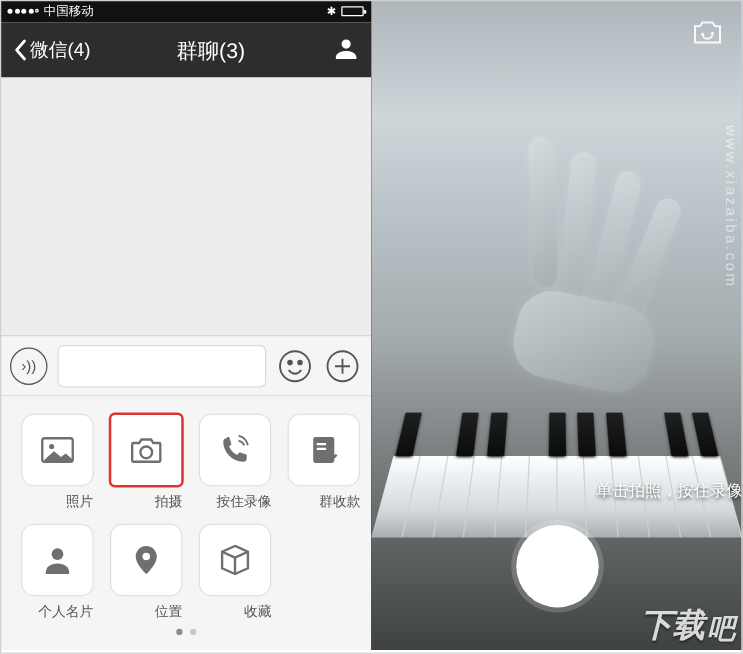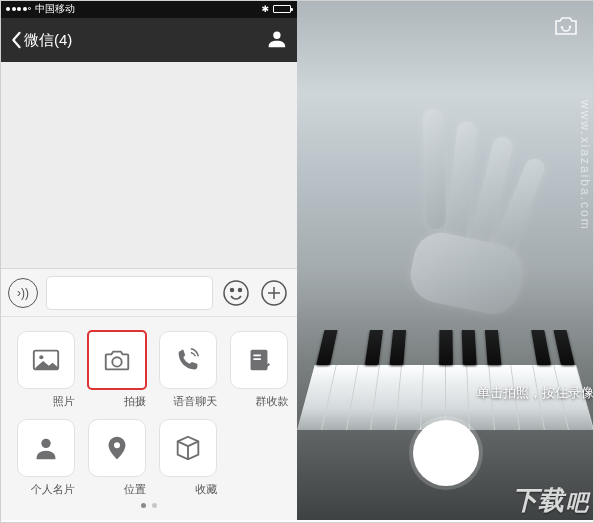--- a/index.html
+++ b/index.html
@@ -200,20 +200,21 @@
       </div>
     </div>
 
     <div class="navbar">
       <div class="nav-back">
         <svg viewBox="0 0 12 20">
             <path d="M10 2 L3 10 L10 18" stroke="#fff" stroke-width="2.4" fill="none" stroke-linecap="round" stroke-linejoin="round"></path>
           </svg>
         <span>微信(4)</span>
       </div>
+      <div class="nav-title">群聊(3)</div>
       <div class="nav-right">
         <svg viewBox="0 0 24 20">
             <path d="M9 7a4 4 0 1 1 8 0a4 4 0 1 1 -8 0 M4 19c0-4 4-6 9-6s9 2 9 6v1H4z" fill="#fff"></path>
           </svg>
       </div>
     </div>
 
     <div class="chat-body"></div>
 
     <div class="input-bar">
@@ -261,21 +262,21 @@
           <div class="attach-label">拍摄</div>
         </div>
 
         <div class="attach-item">
           <div class="attach-tile">
               <svg viewBox="0 0 32 32">
                 <path d="M9 6c-2 0-3 1-3 3 0 9 8 17 17 17 2 0 3-1 3-3v-3l-6-2-2 2c-3-1-6-4-7-7l2-2-2-6H9z"></path>
                 <path d="M19 8c2 .4 4 2 5 4M19 4c4 .6 7 4 8 8" fill="none" stroke="#6f6f72" stroke-width="1.6"></path>
               </svg>
             </div>
-          <div class="attach-label">语音聊天</div>
+          <div class="attach-label">按住录像</div>
         </div>
 
 
         <div class="attach-item">
           <div class="attach-tile">
               <svg viewBox="0 0 32 32">
                 <rect x="7" y="5" width="18" height="22" rx="2"></rect>
                 <path d="M10 11h8M10 15h8" stroke="#fff" stroke-width="2"></path>
                 <path d="M19 22l3 3 5-5" fill="none" stroke="#6f6f72" stroke-width="2"></path>
               </svg>

